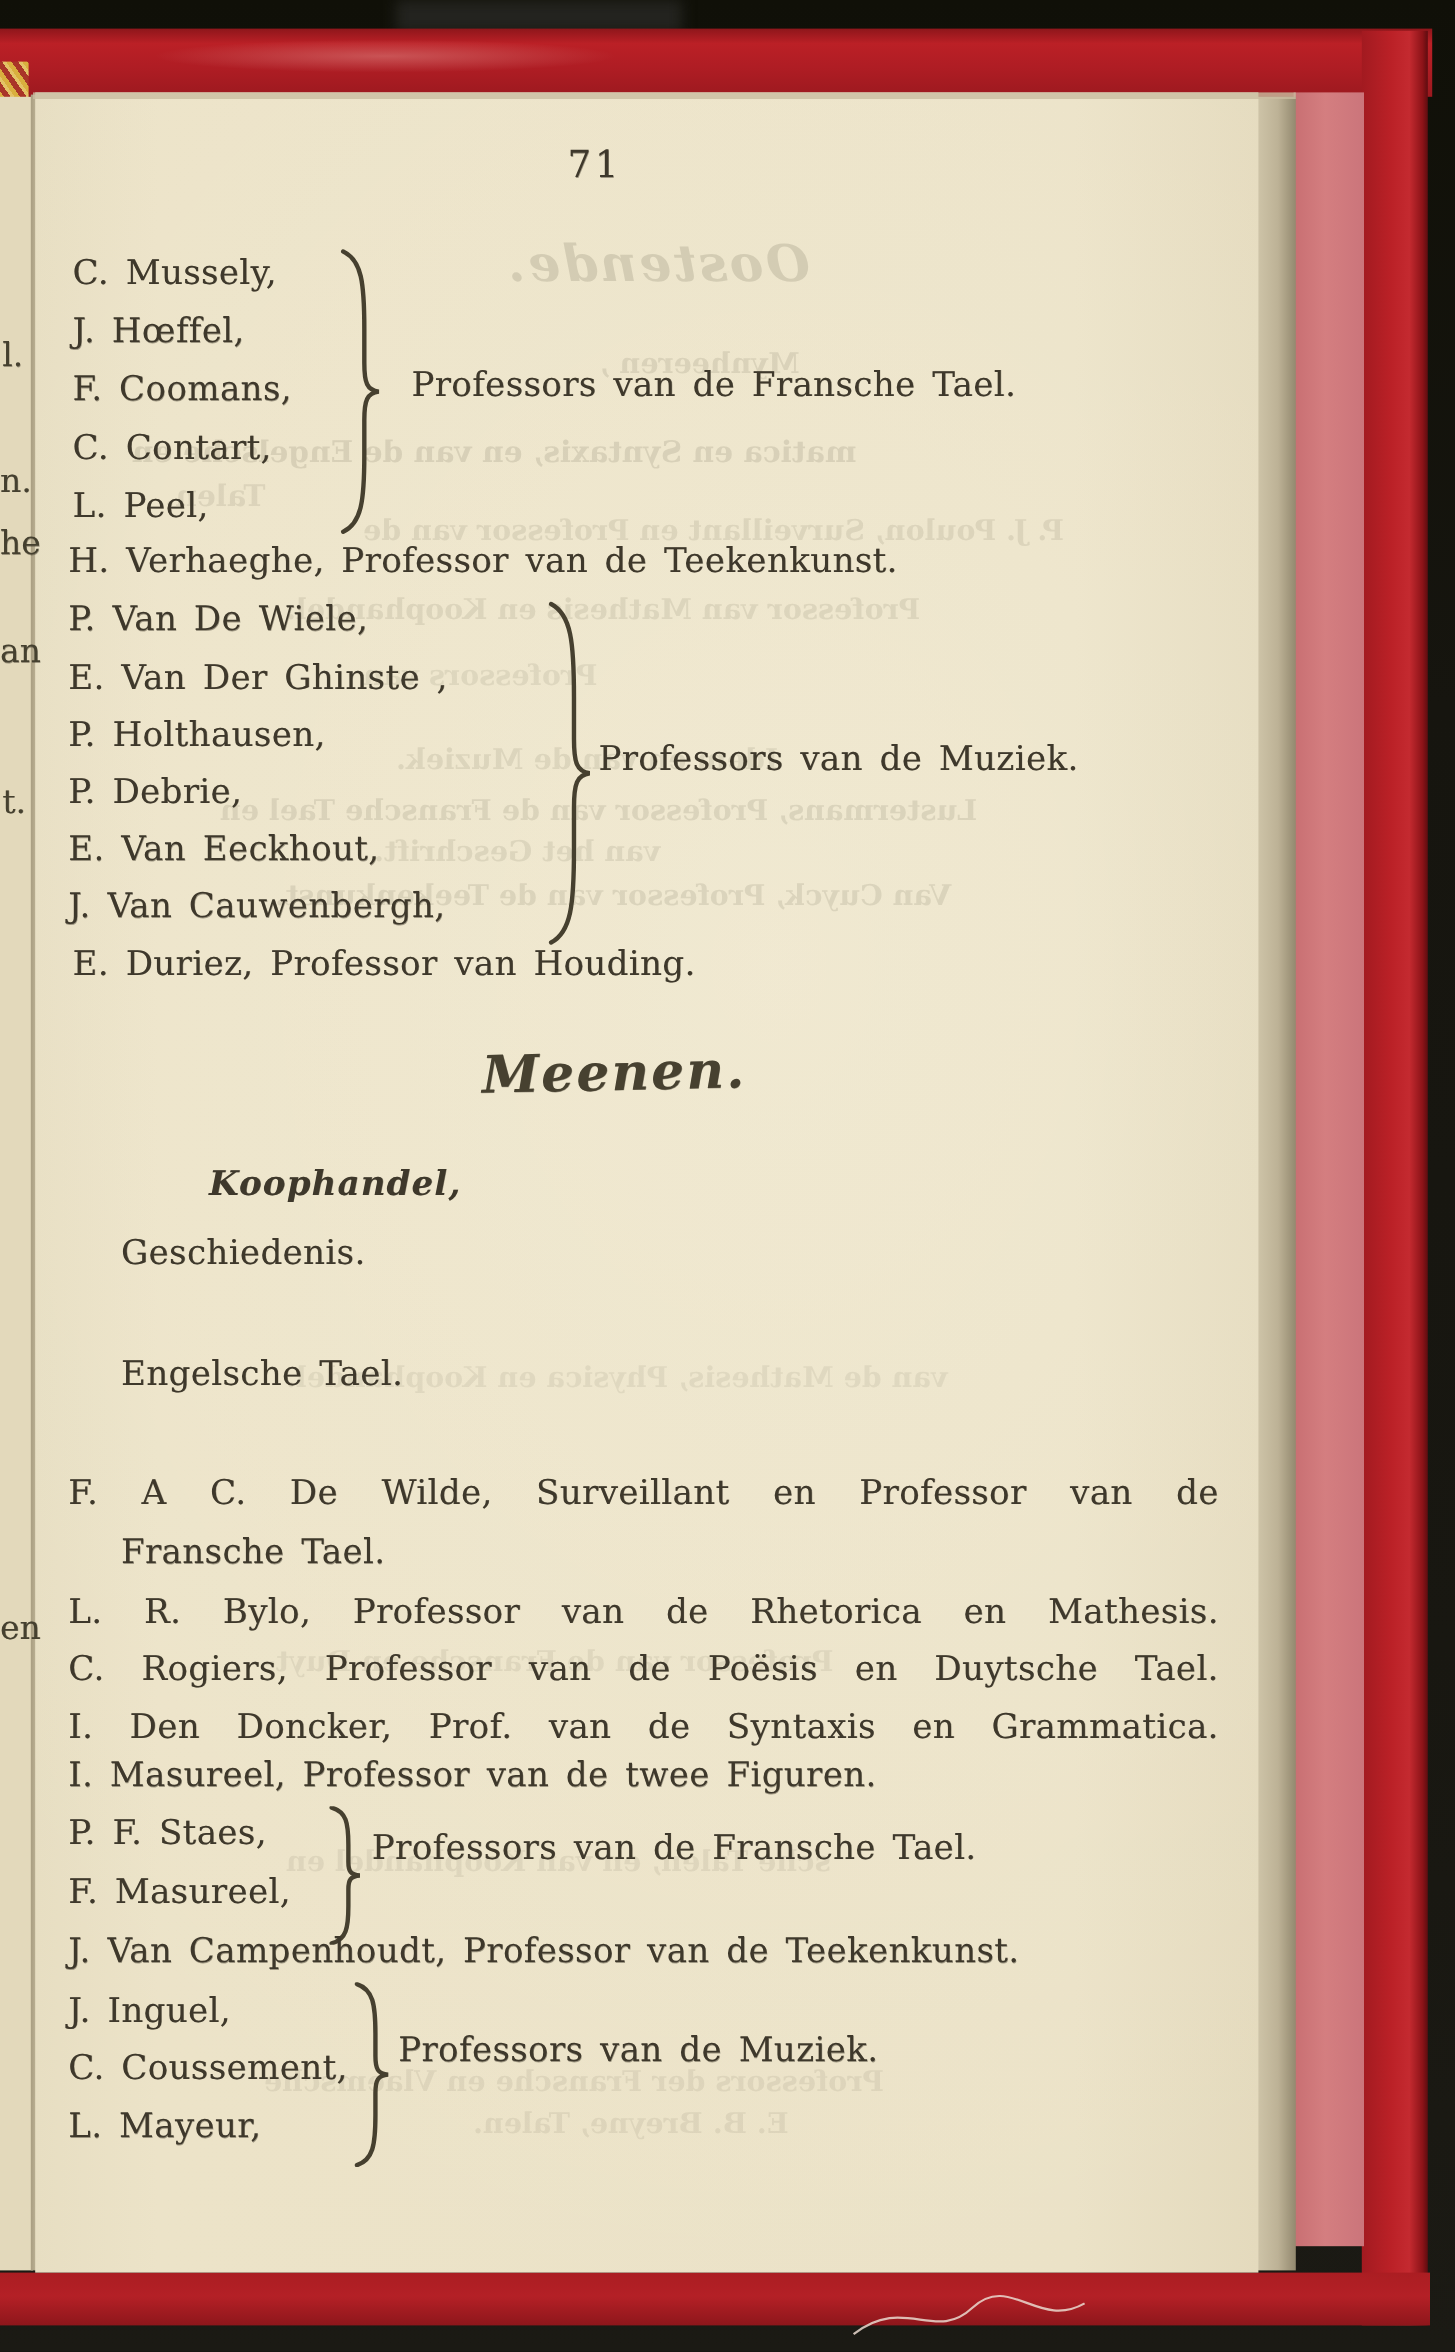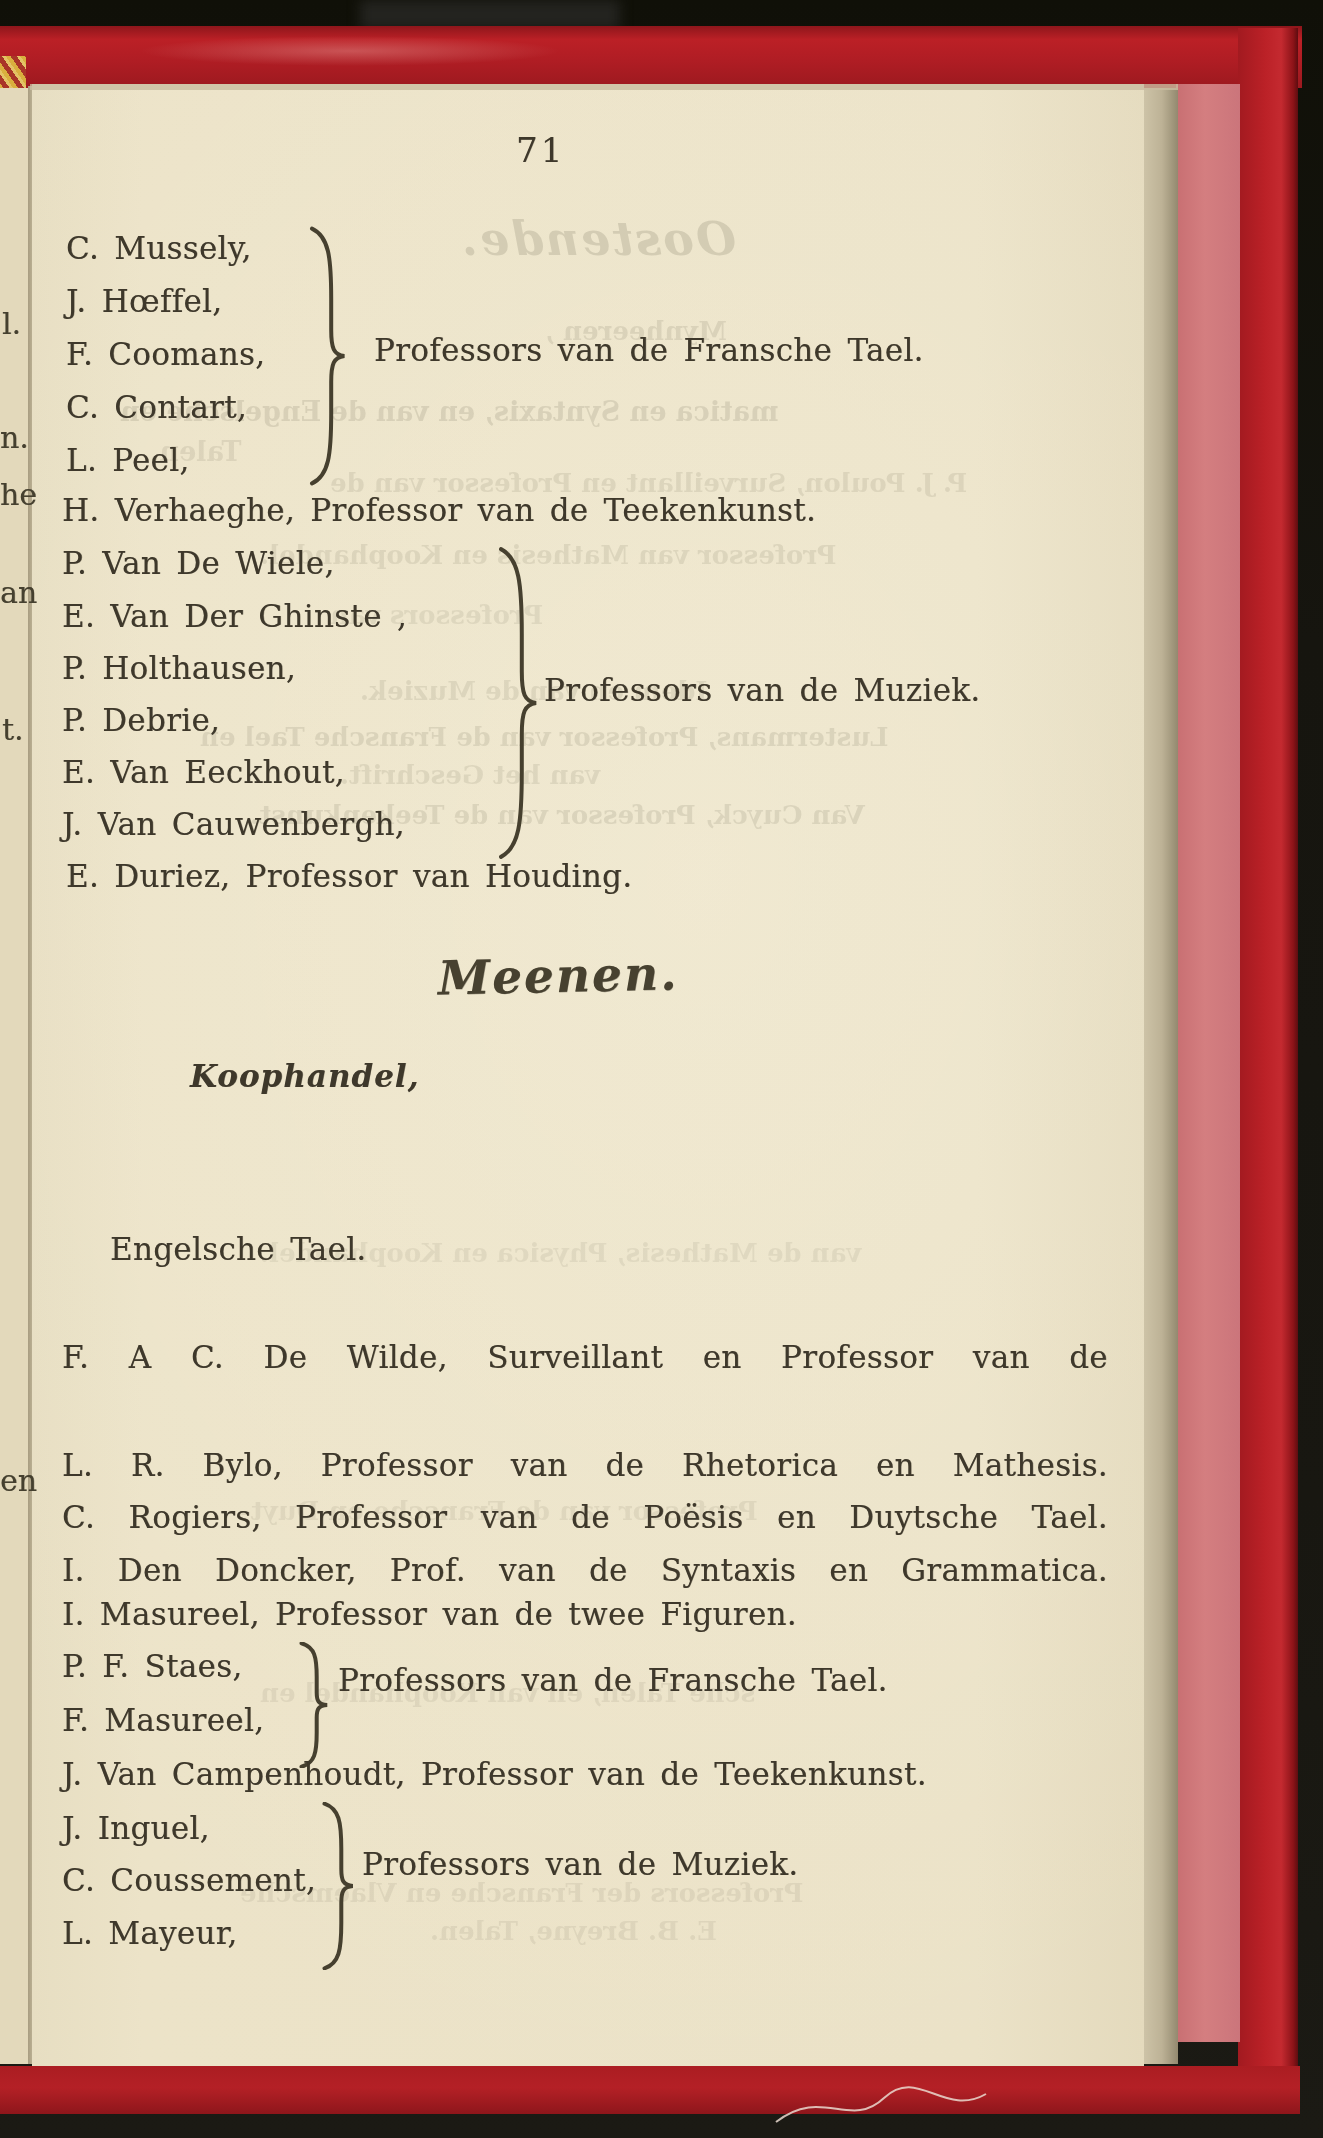--- a/index.html
+++ b/index.html
@@ -130,26 +130,28 @@
   </svg>
 </div>
 <div class="txt" style="left:544px;top:672px">Professors van de Muziek.</div>
 
 <div class="txt" style="left:66px;top:858px">E. Duriez, Professor van Houding.</div>
 
 <div class="txt heading" style="left:438px;top:948px">Meenen.</div>
 <div class="txt salut" style="left:190px;top:1058px">Koophandel,</div>
 
 <div class="txt entry" style="left:62px;top:1112px">
+  <span class="nline indent">Geschiedenis.</span>
 </div>
 <div class="txt entry" style="left:62px;top:1222px">
   <span class="nline indent">Engelsche Tael.</span>
 </div>
 <div class="txt entry" style="left:62px;top:1330px">
   <span class="jline">F. A C. De Wilde, Surveillant en Professor van de</span>
+  <span class="nline indent">Fransche Tael.</span>
 </div>
 <div class="txt entry" style="left:62px;top:1438px">
   <span class="jline">L. R. Bylo, Professor van de Rhetorica en Mathesis.</span>
 </div>
 <div class="txt entry" style="left:62px;top:1490px">
   <span class="jline">C. Rogiers, Professor van de Poësis en Duytsche Tael.</span>
 </div>
 <div class="txt entry" style="left:62px;top:1543px">
   <span class="jline">I. Den Doncker, Prof. van de Syntaxis en Grammatica.</span>
 </div>

